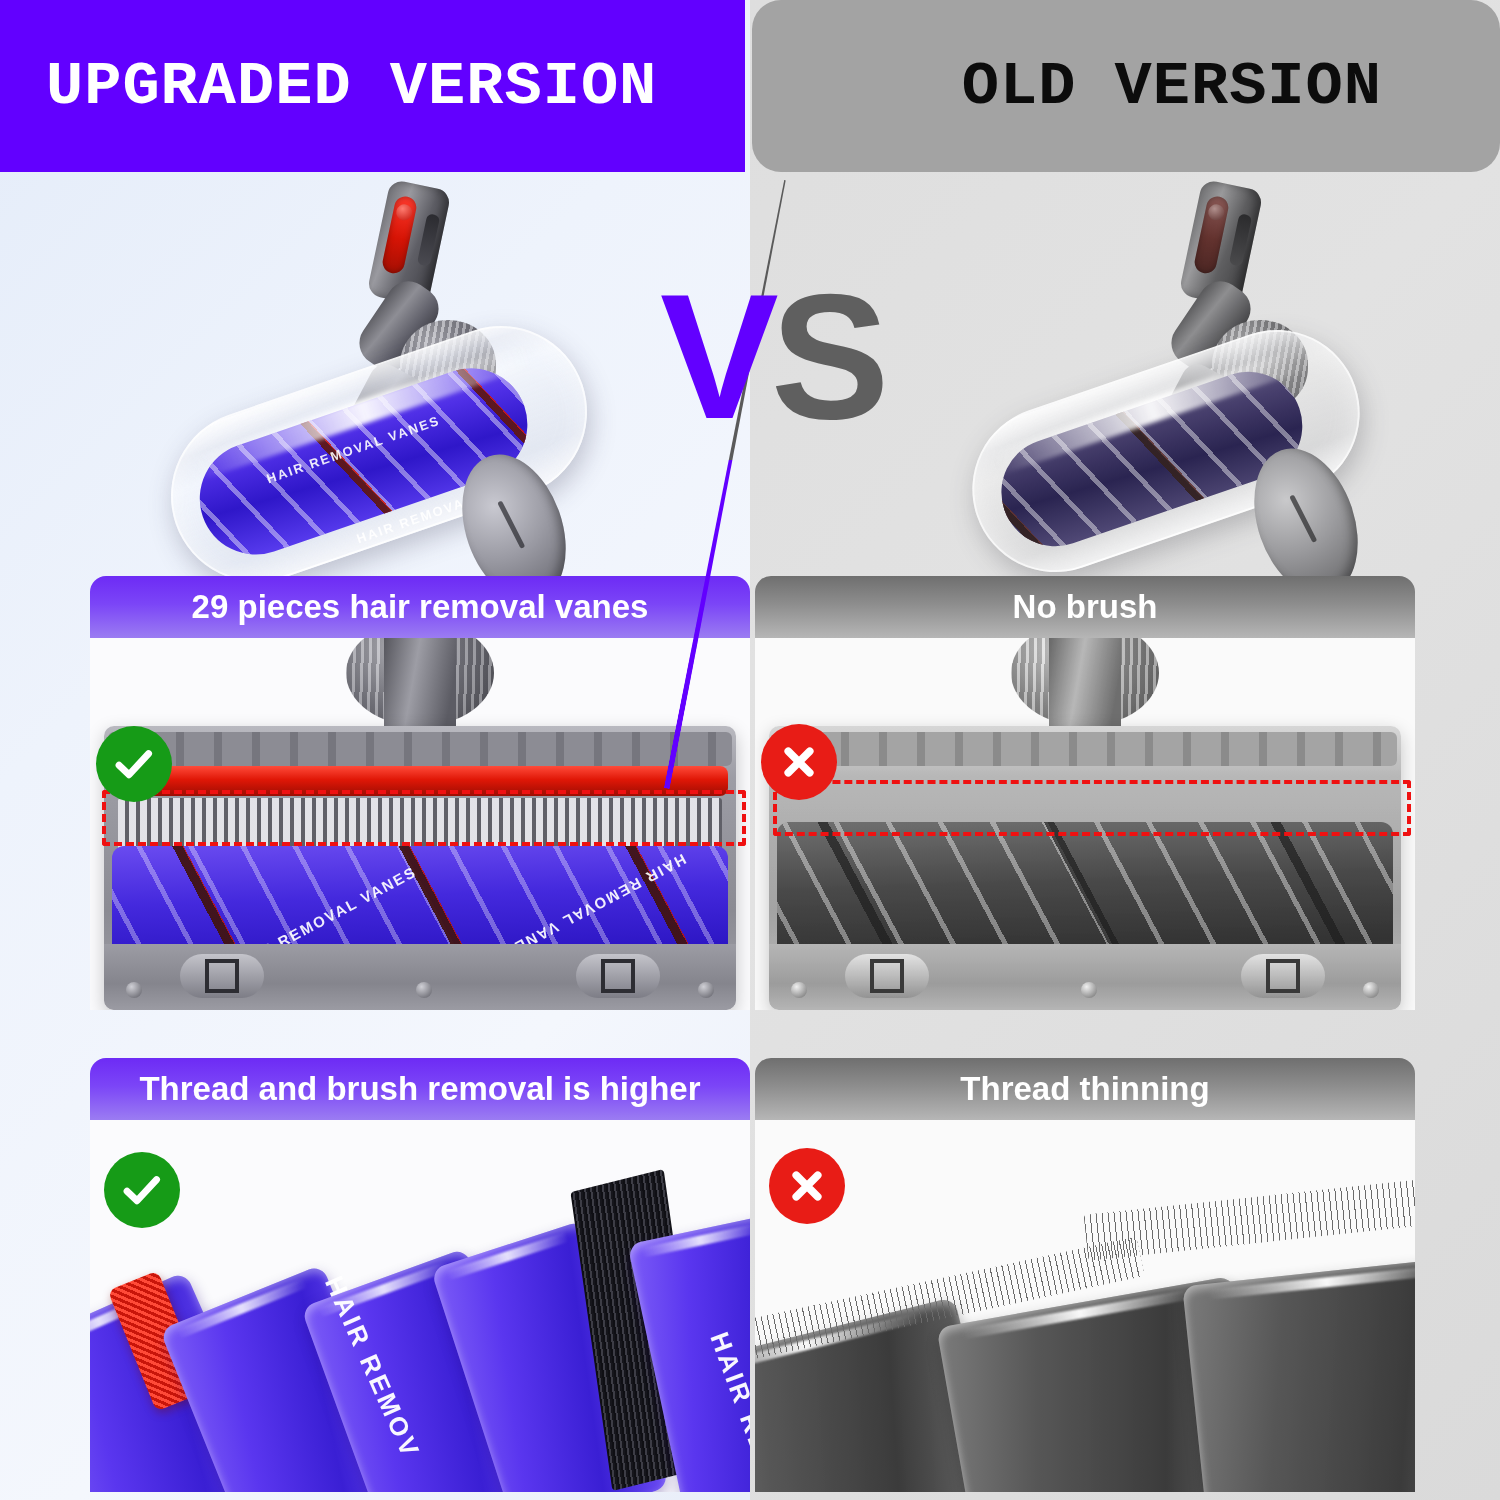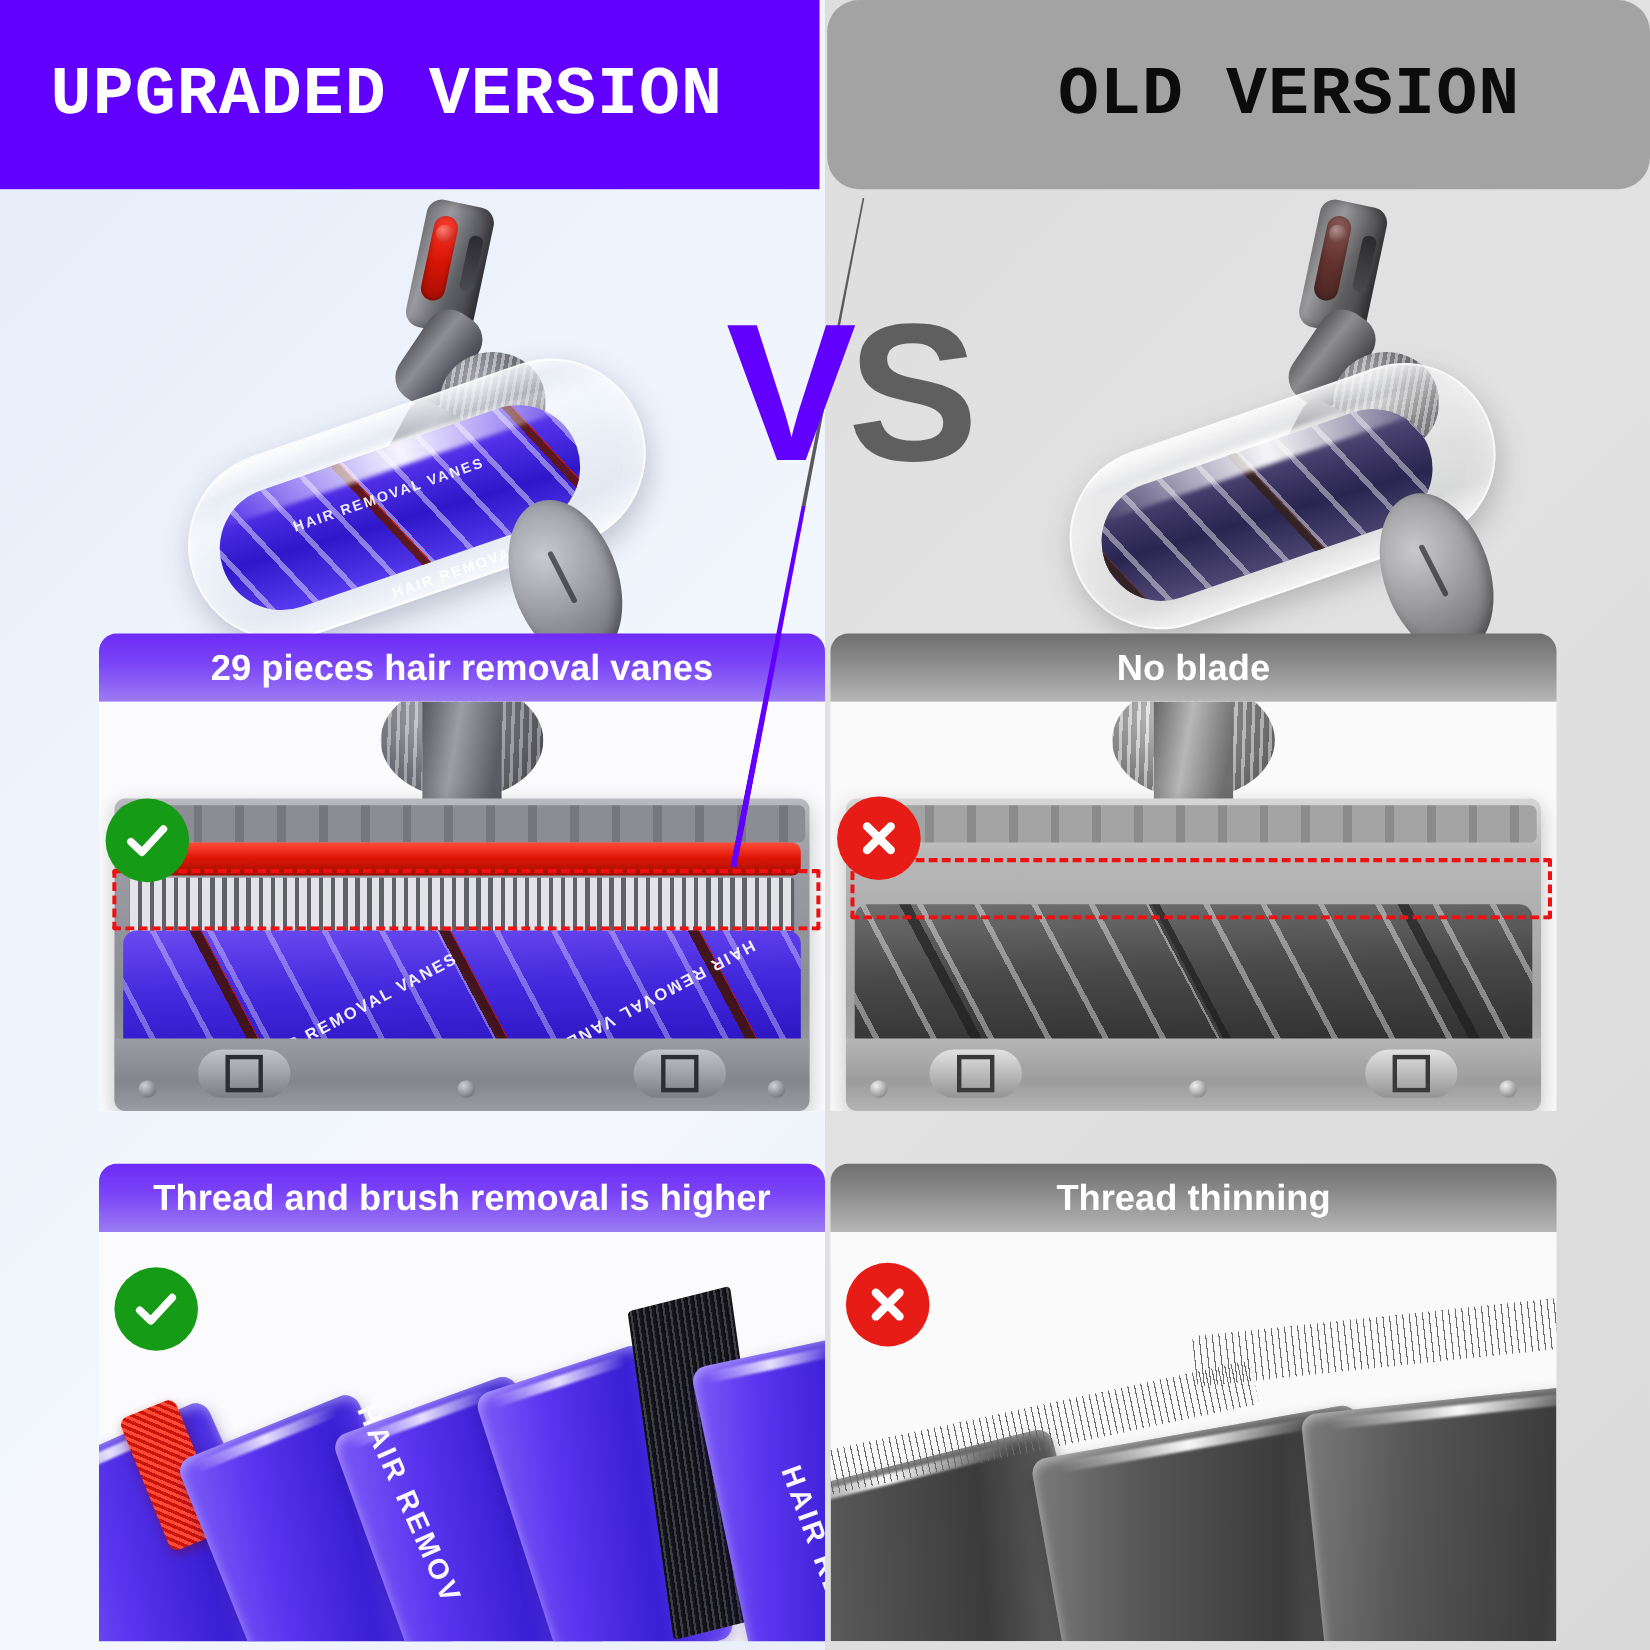--- a/index.html
+++ b/index.html
@@ -340,21 +340,21 @@
       <div class="badge badge-ok" style="left:6px;top:88px;">
         <svg viewBox="0 0 24 24">
           <path d="M4.2 12.6 L9.4 17.6 L19.6 6.6" fill="none" stroke="#fff" stroke-width="3.6" stroke-linecap="round" stroke-linejoin="round"></path>
         </svg>
       </div>
     </div>
   </div>
 
   <div class="card card-r row2">
     <div class="cap cap-gray">
-      <span class="cap-txt">No blade</span>
+      <span class="cap-txt">No brush</span>
     </div>
     <div class="shot gray-bg">
       <div class="head mono" style="left:14px;right:14px;top:0;bottom:0;">
         <div class="ball"></div>
         <div class="arm"></div>
         <div class="body" style="top:88px;height:284px;">
           <div class="topbar"></div>
           <div class="redblade"></div>
           <div class="vanes"></div>
           <div class="drum" style="top:96px;height:176px;">

